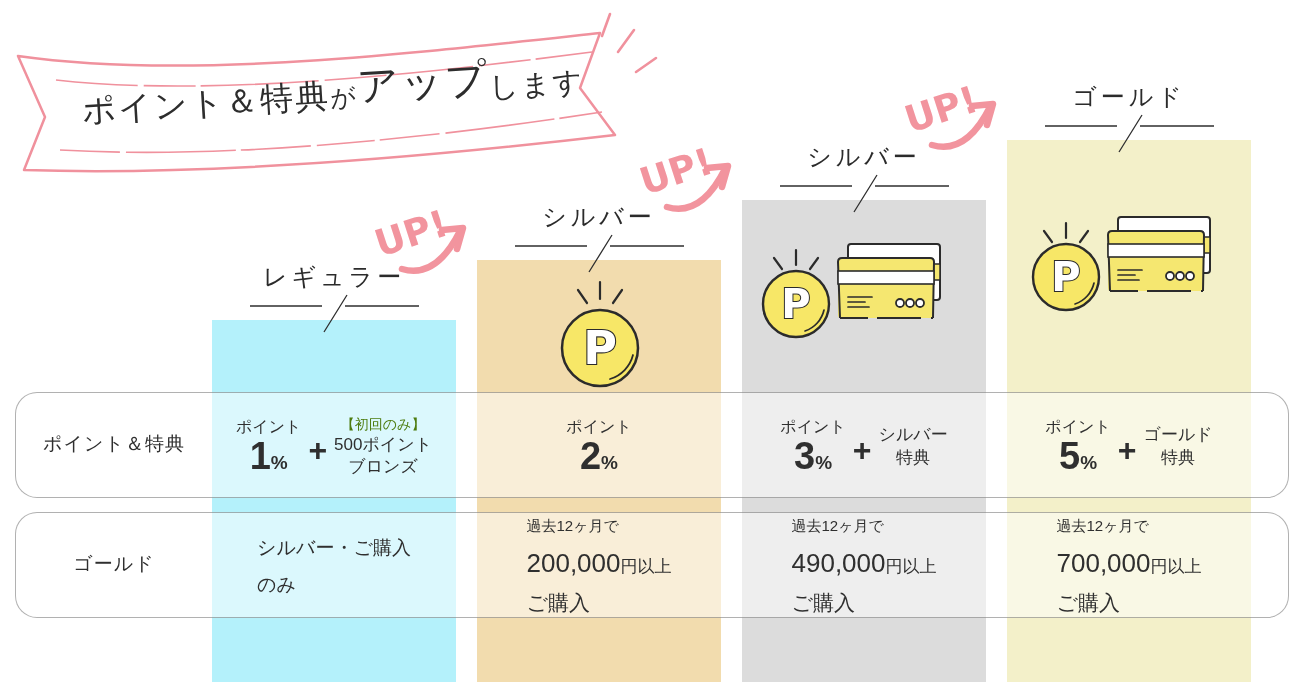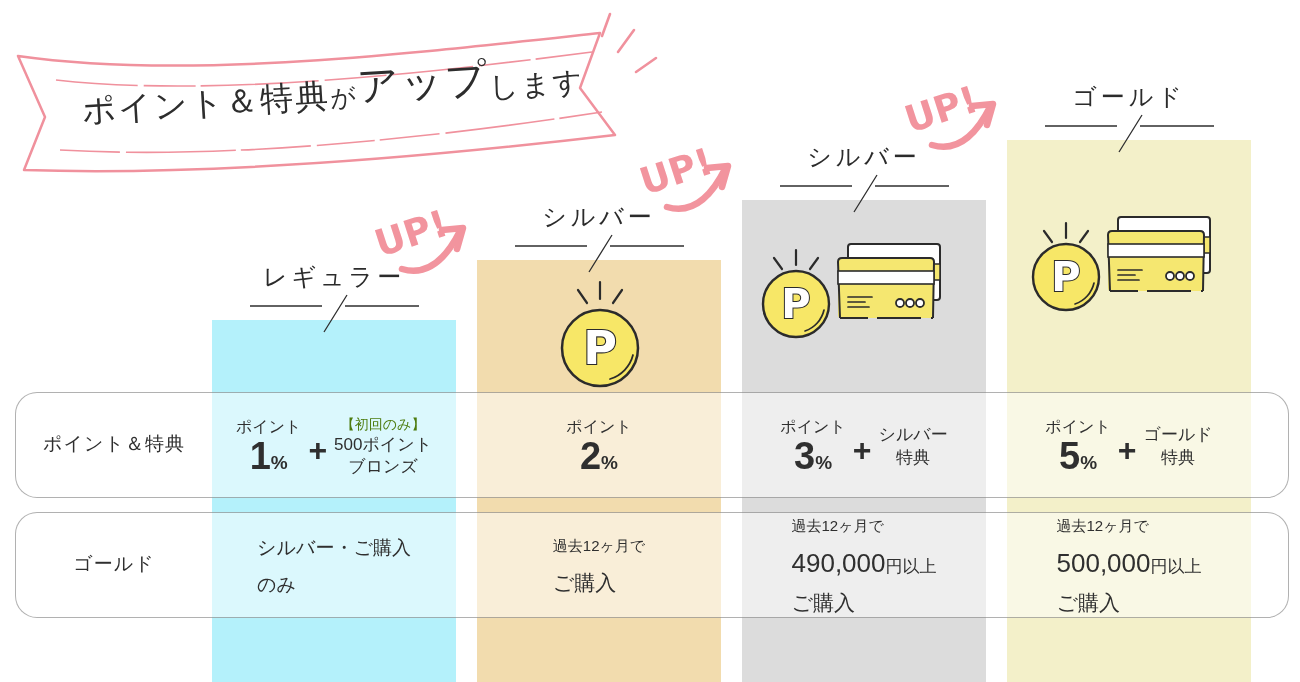--- a/index.html
+++ b/index.html
@@ -270,33 +270,34 @@
   <div class="cell cell-row2 c-regular">
     <div class="cond">
       <div class="cond-main">シルバー・ご購入</div>
       <div class="cond-sub">のみ</div>
     </div>
   </div>
 
   <div class="cell cell-row2 c-bronze">
     <div class="cond">
       <div class="cond-head">過去12ヶ月で</div>
+      <div><span class="cond-amount">200,000</span><span class="cond-unit">円以上</span></div>
       <div class="cond-foot">ご購入</div>
     </div>
   </div>
 
   <div class="cell cell-row2 c-silver">
     <div class="cond">
       <div class="cond-head">過去12ヶ月で</div>
       <div><span class="cond-amount">490,000</span><span class="cond-unit">円以上</span></div>
       <div class="cond-foot">ご購入</div>
     </div>
   </div>
 
   <div class="cell cell-row2 c-gold">
     <div class="cond">
       <div class="cond-head">過去12ヶ月で</div>
-      <div><span class="cond-amount">500,000</span><span class="cond-unit">円以上</span></div>
+      <div><span class="cond-amount">700,000</span><span class="cond-unit">円以上</span></div>
       <div class="cond-foot">ご購入</div>
     </div>
   </div>
 
 </div>
 
 </body></html>

